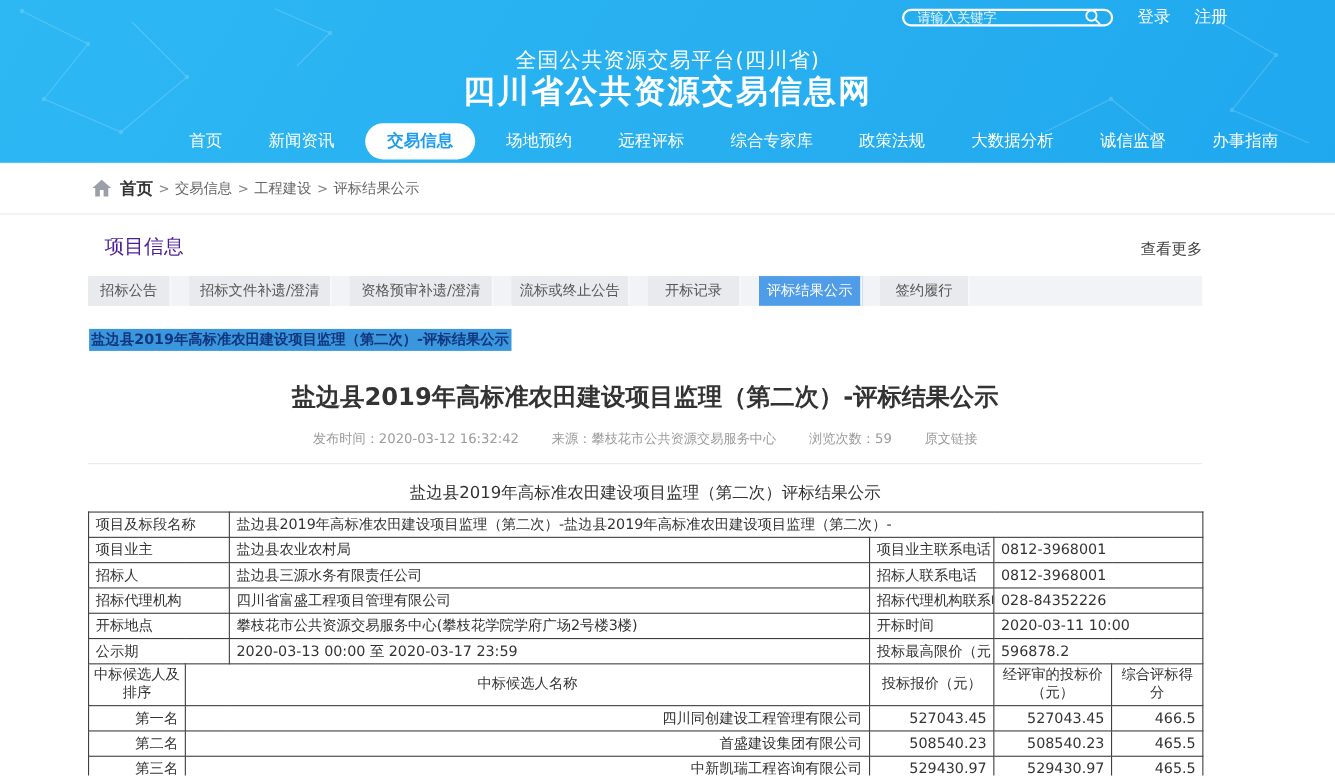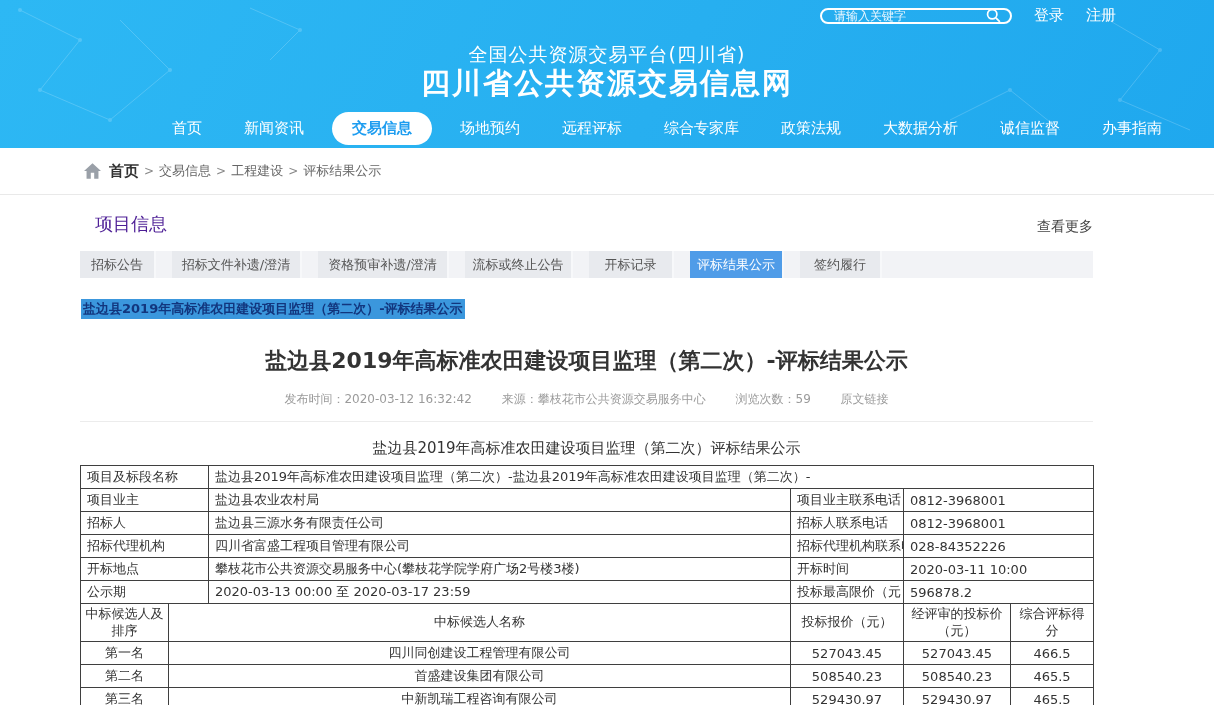--- a/index.html
+++ b/index.html
@@ -54,21 +54,21 @@
   .art-meta span { margin:0 13px; }
   .art-meta .orig { cursor:pointer; }
   .meta-rule { border-bottom:1px solid #ececec; margin-top:13px; }
 
   .tbl-caption { margin-top:17px; text-align:center; font-size:15px; color:#333; }
 
   table.info { border-collapse:collapse; table-layout:fixed; width:1013px; margin-top:7px; }
   table.info td { border:1px solid #3f3f3f; font-size:13px; color:#333; padding:2px 6px; height:23px;
     overflow:hidden; white-space:nowrap; }
   td.lbl { padding-left:8px; }
-  td.ctr { text-align:center; }
+  td.ctr { text-align:right; }
   tr.cand-head td { height:38px; text-align:center; white-space:normal; line-height:1.25; padding:2px 3px; }
 </style>
 </head>
 <body>
 
 <div class="site-header">
   <svg class="net-pattern" viewBox="0 0 1214 148">
     <g stroke="#ffffff" stroke-width="1" fill="none">
       <polyline points="20,10 80,40 40,90 110,120 170,70 120,20"></polyline>
       <polyline points="1100,15 1160,50 1120,100 1190,130"></polyline>

